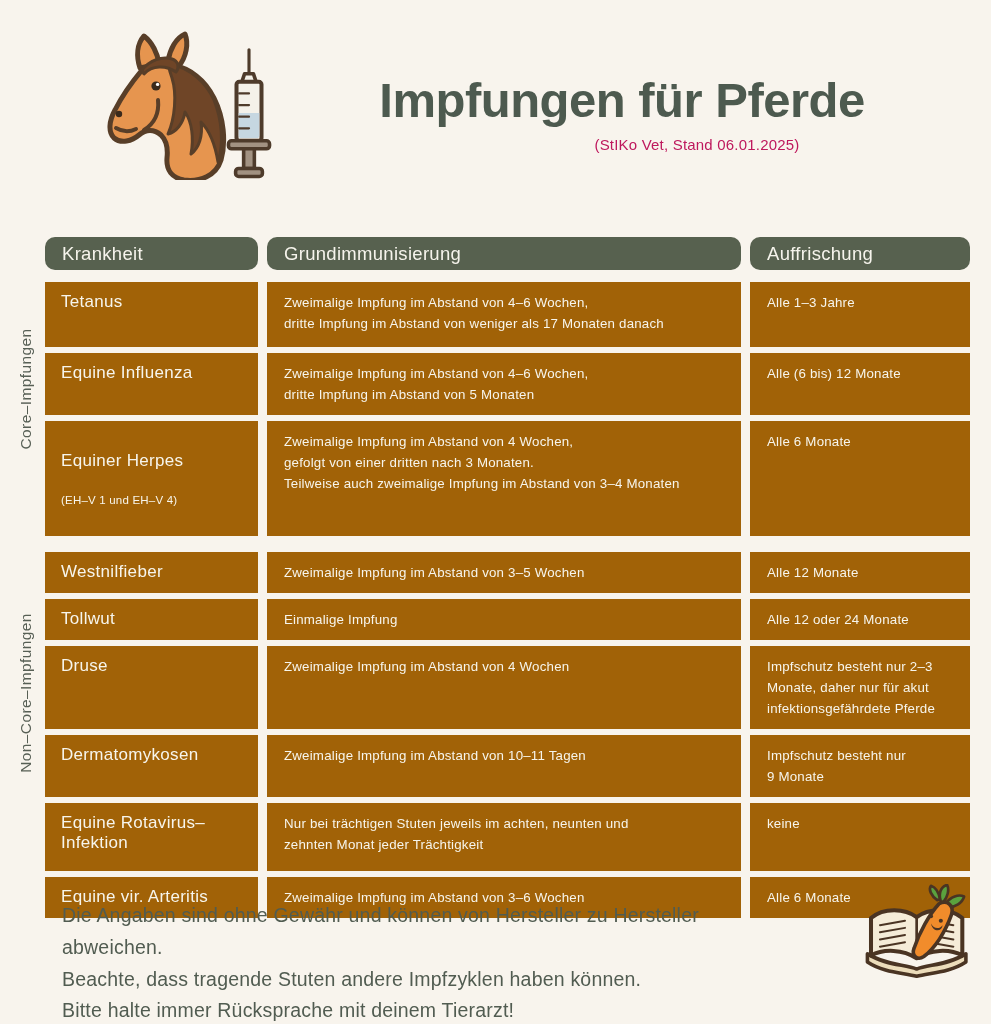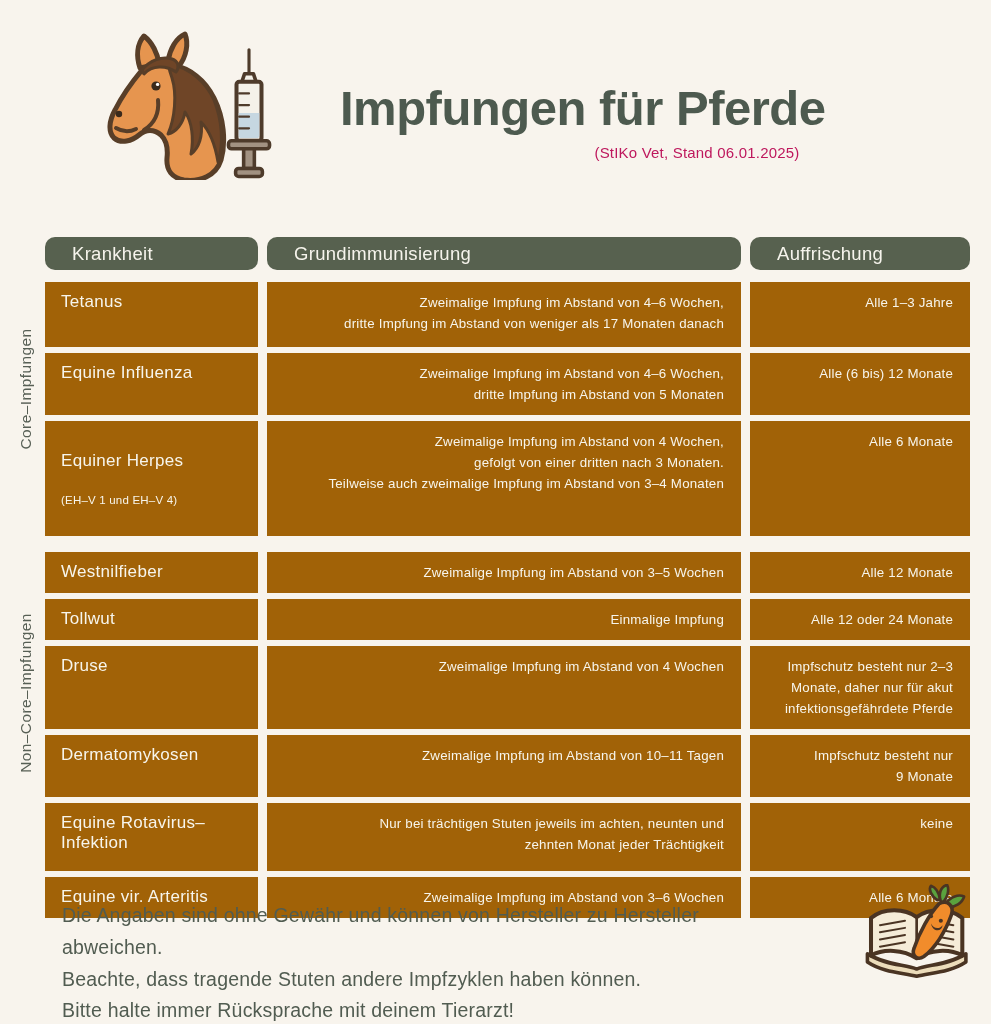--- a/index.html
+++ b/index.html
@@ -13,52 +13,52 @@
     margin:0 auto;
     background:#f8f4ed;
     overflow:hidden;
   }
 
   
   .horse-wrap{position:absolute;left:102px;top:30px;}
   .syringe-wrap{position:absolute;left:224px;top:46px;}
   .title-block{position:absolute;left:332px;top:72px;width:580px;}
   .title-block h1{
-    margin:8px;font-size:49px;font-weight:bold;color:#4d5a4f;
-    letter-spacing:-0.5px;text-align:left;white-space:nowrap;
+    margin:0;font-size:49px;font-weight:bold;color:#4d5a4f;
+    letter-spacing:-0.5px;text-align:center;white-space:nowrap;
   }
   .subtitle{
     margin-top:8px;font-size:15px;color:#be185d;
     text-align:center;padding-left:150px;letter-spacing:0.2px;
   }
 
   
   .table{position:absolute;left:45px;top:237px;width:925px;}
   .grid{
     display:grid;
     grid-template-columns:213px 474px 220px;
     column-gap:9px;row-gap:6px;
   }
   .head-row{margin-bottom:12px;}
   .pill{
     background:#57614f;color:#f6f4ec;border-radius:10px;
     height:33px;display:flex;align-items:center;
-    padding-left:27px;font-size:18.5px;letter-spacing:0.3px;
+    padding-left:17px;font-size:18.5px;letter-spacing:0.3px;
   }
   .row{display:contents;}
   .cell{
     background:#a16207;border-radius:0;color:#f7f5ec;
     box-sizing:border-box;
   }
   .name-cell{padding:10px 16px;font-size:17px;letter-spacing:0.3px;white-space:pre-line;}
   .d-sub{font-size:11.5px;margin-top:3px;letter-spacing:0.2px;}
   .d-sub:empty{display:none;}
   .body-cell{
     padding:10px 17px;font-size:13.3px;line-height:1.58;
-    white-space:pre-line;letter-spacing:0.2px;text-align:right;
+    white-space:pre-line;letter-spacing:0.2px;
   }
   .sec2{margin-top:16px;}
   .mh65{min-height:65px}.mh60{min-height:60px}.mh82{min-height:82px}
   .mh38{min-height:38px}.mh39{min-height:39px}.mh83{min-height:83px}
   .mh59{min-height:59px}.mh68{min-height:68px}
 
   .vlabel{
     position:absolute;white-space:nowrap;
     transform:translate(-50%,-50%) rotate(-90deg);
     font-size:15.5px;color:#575f55;letter-spacing:0.4px;

